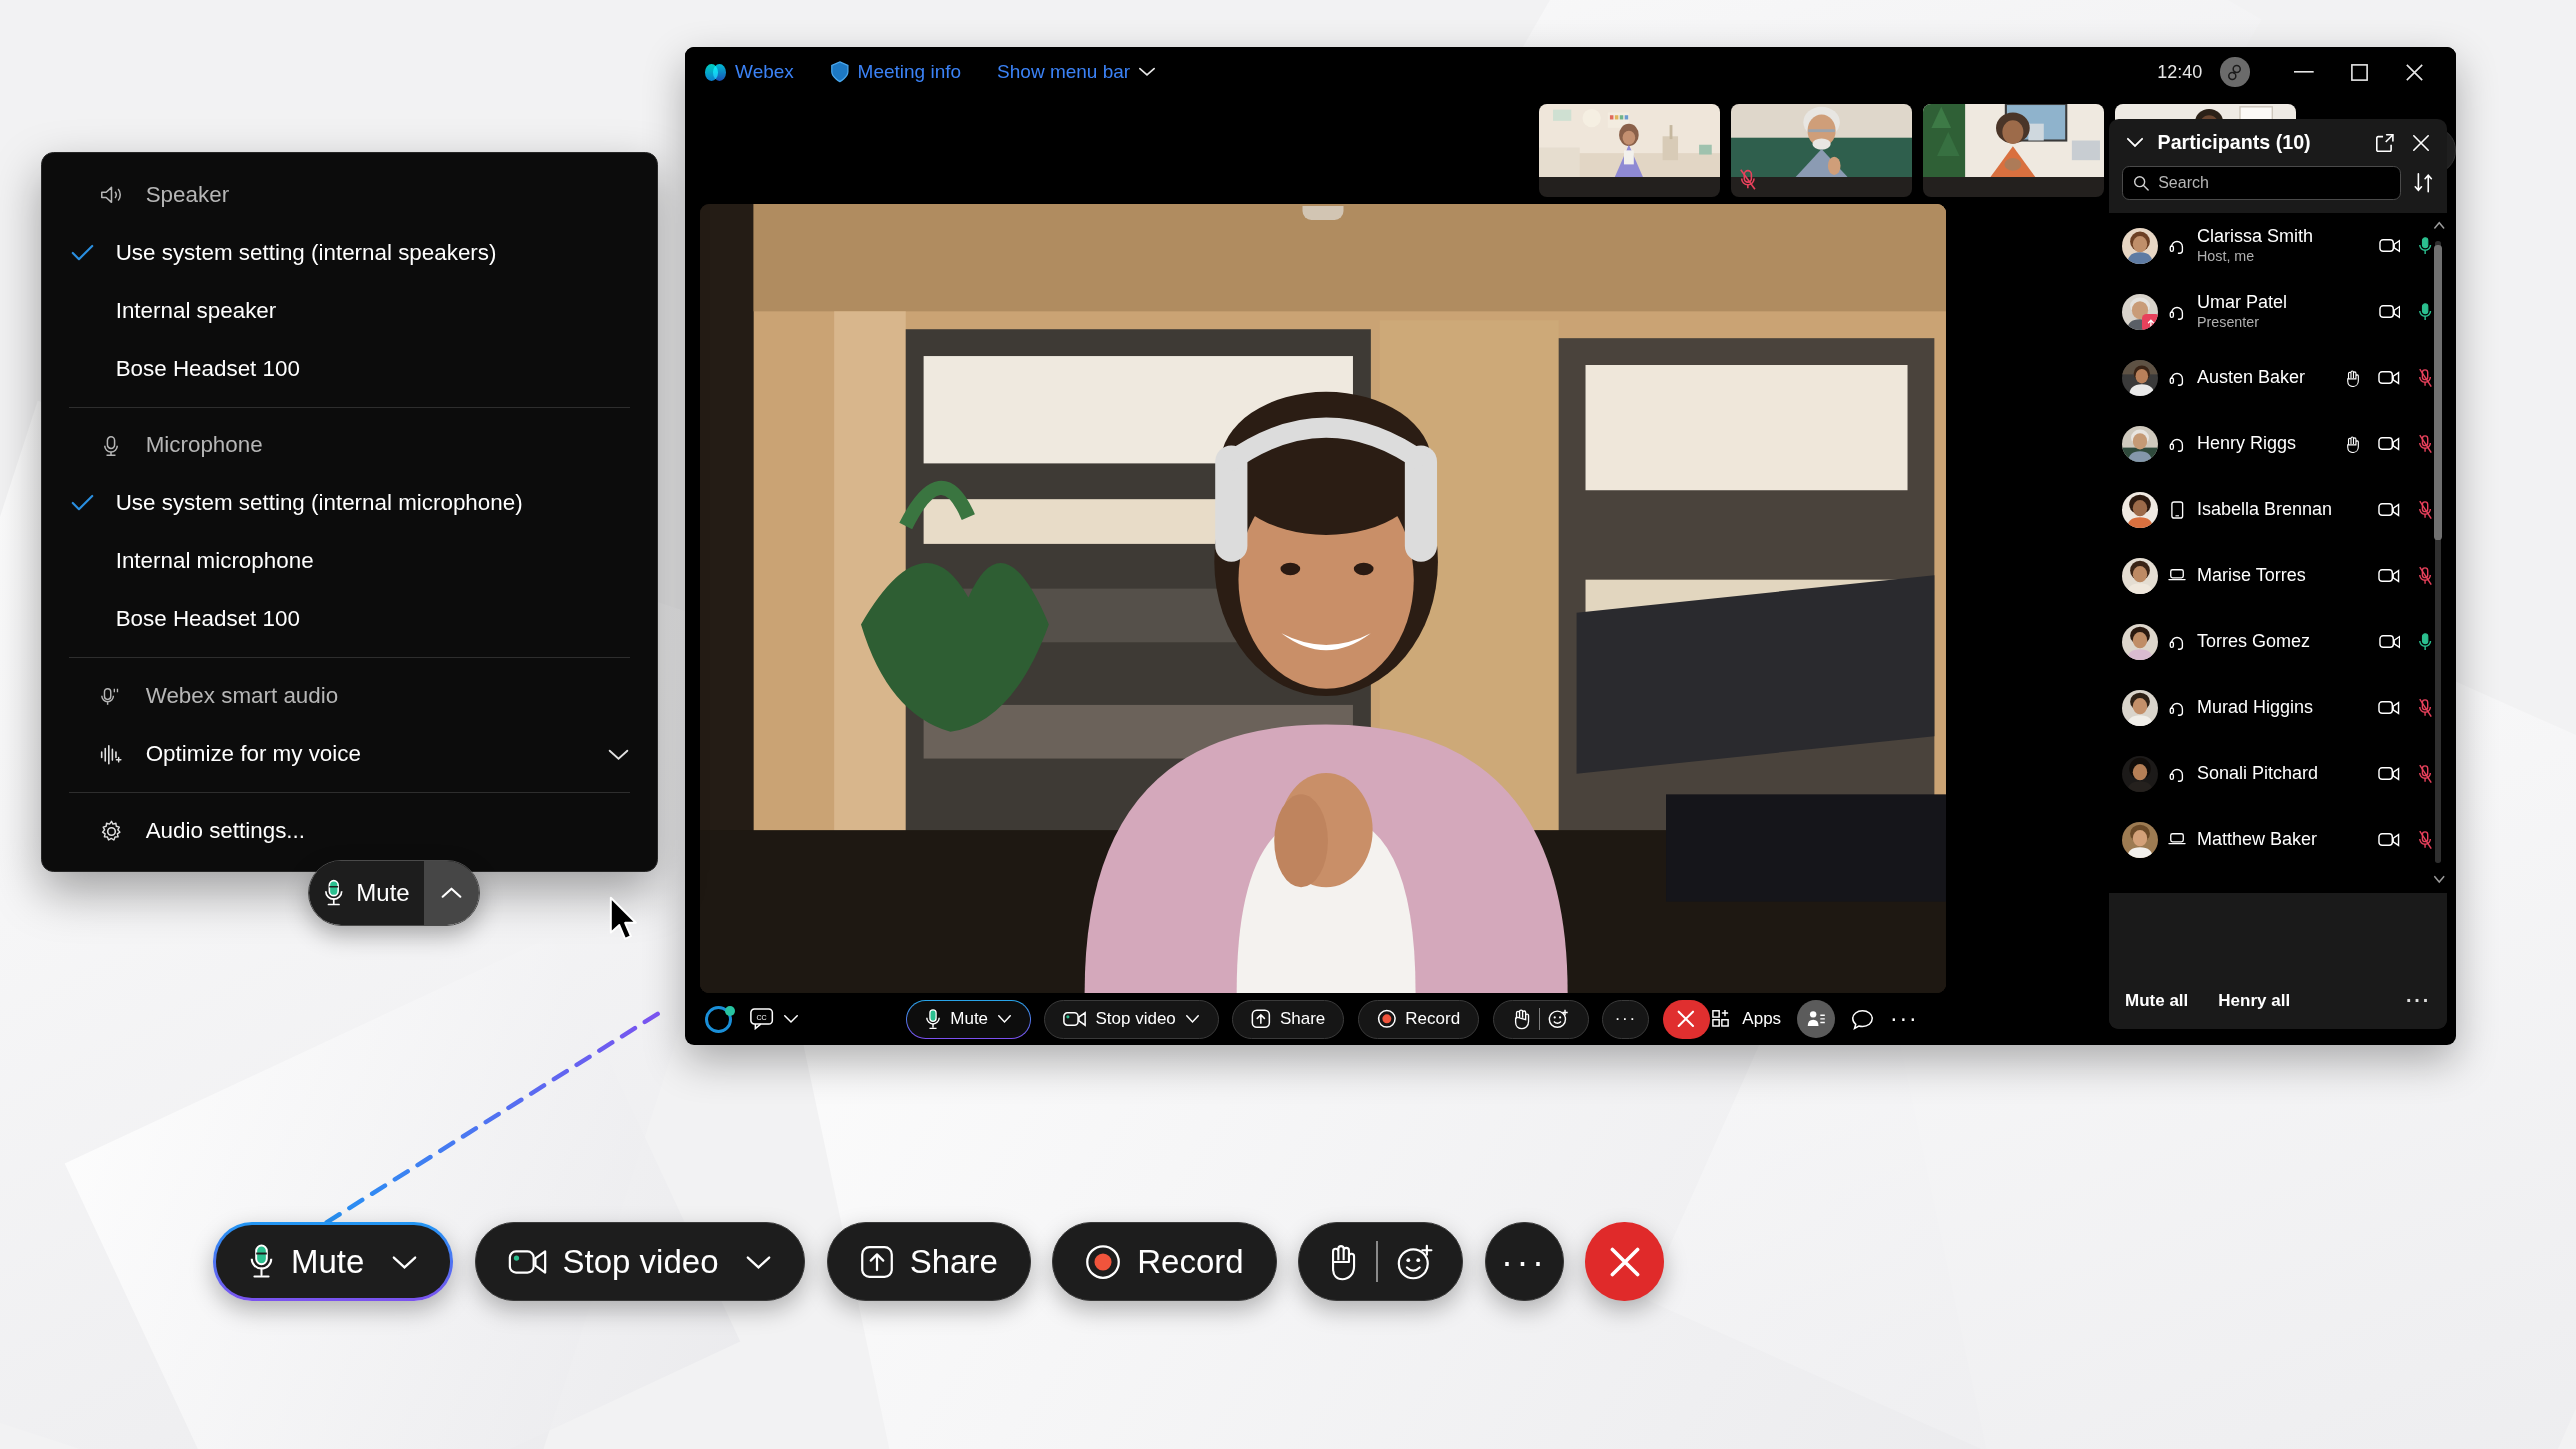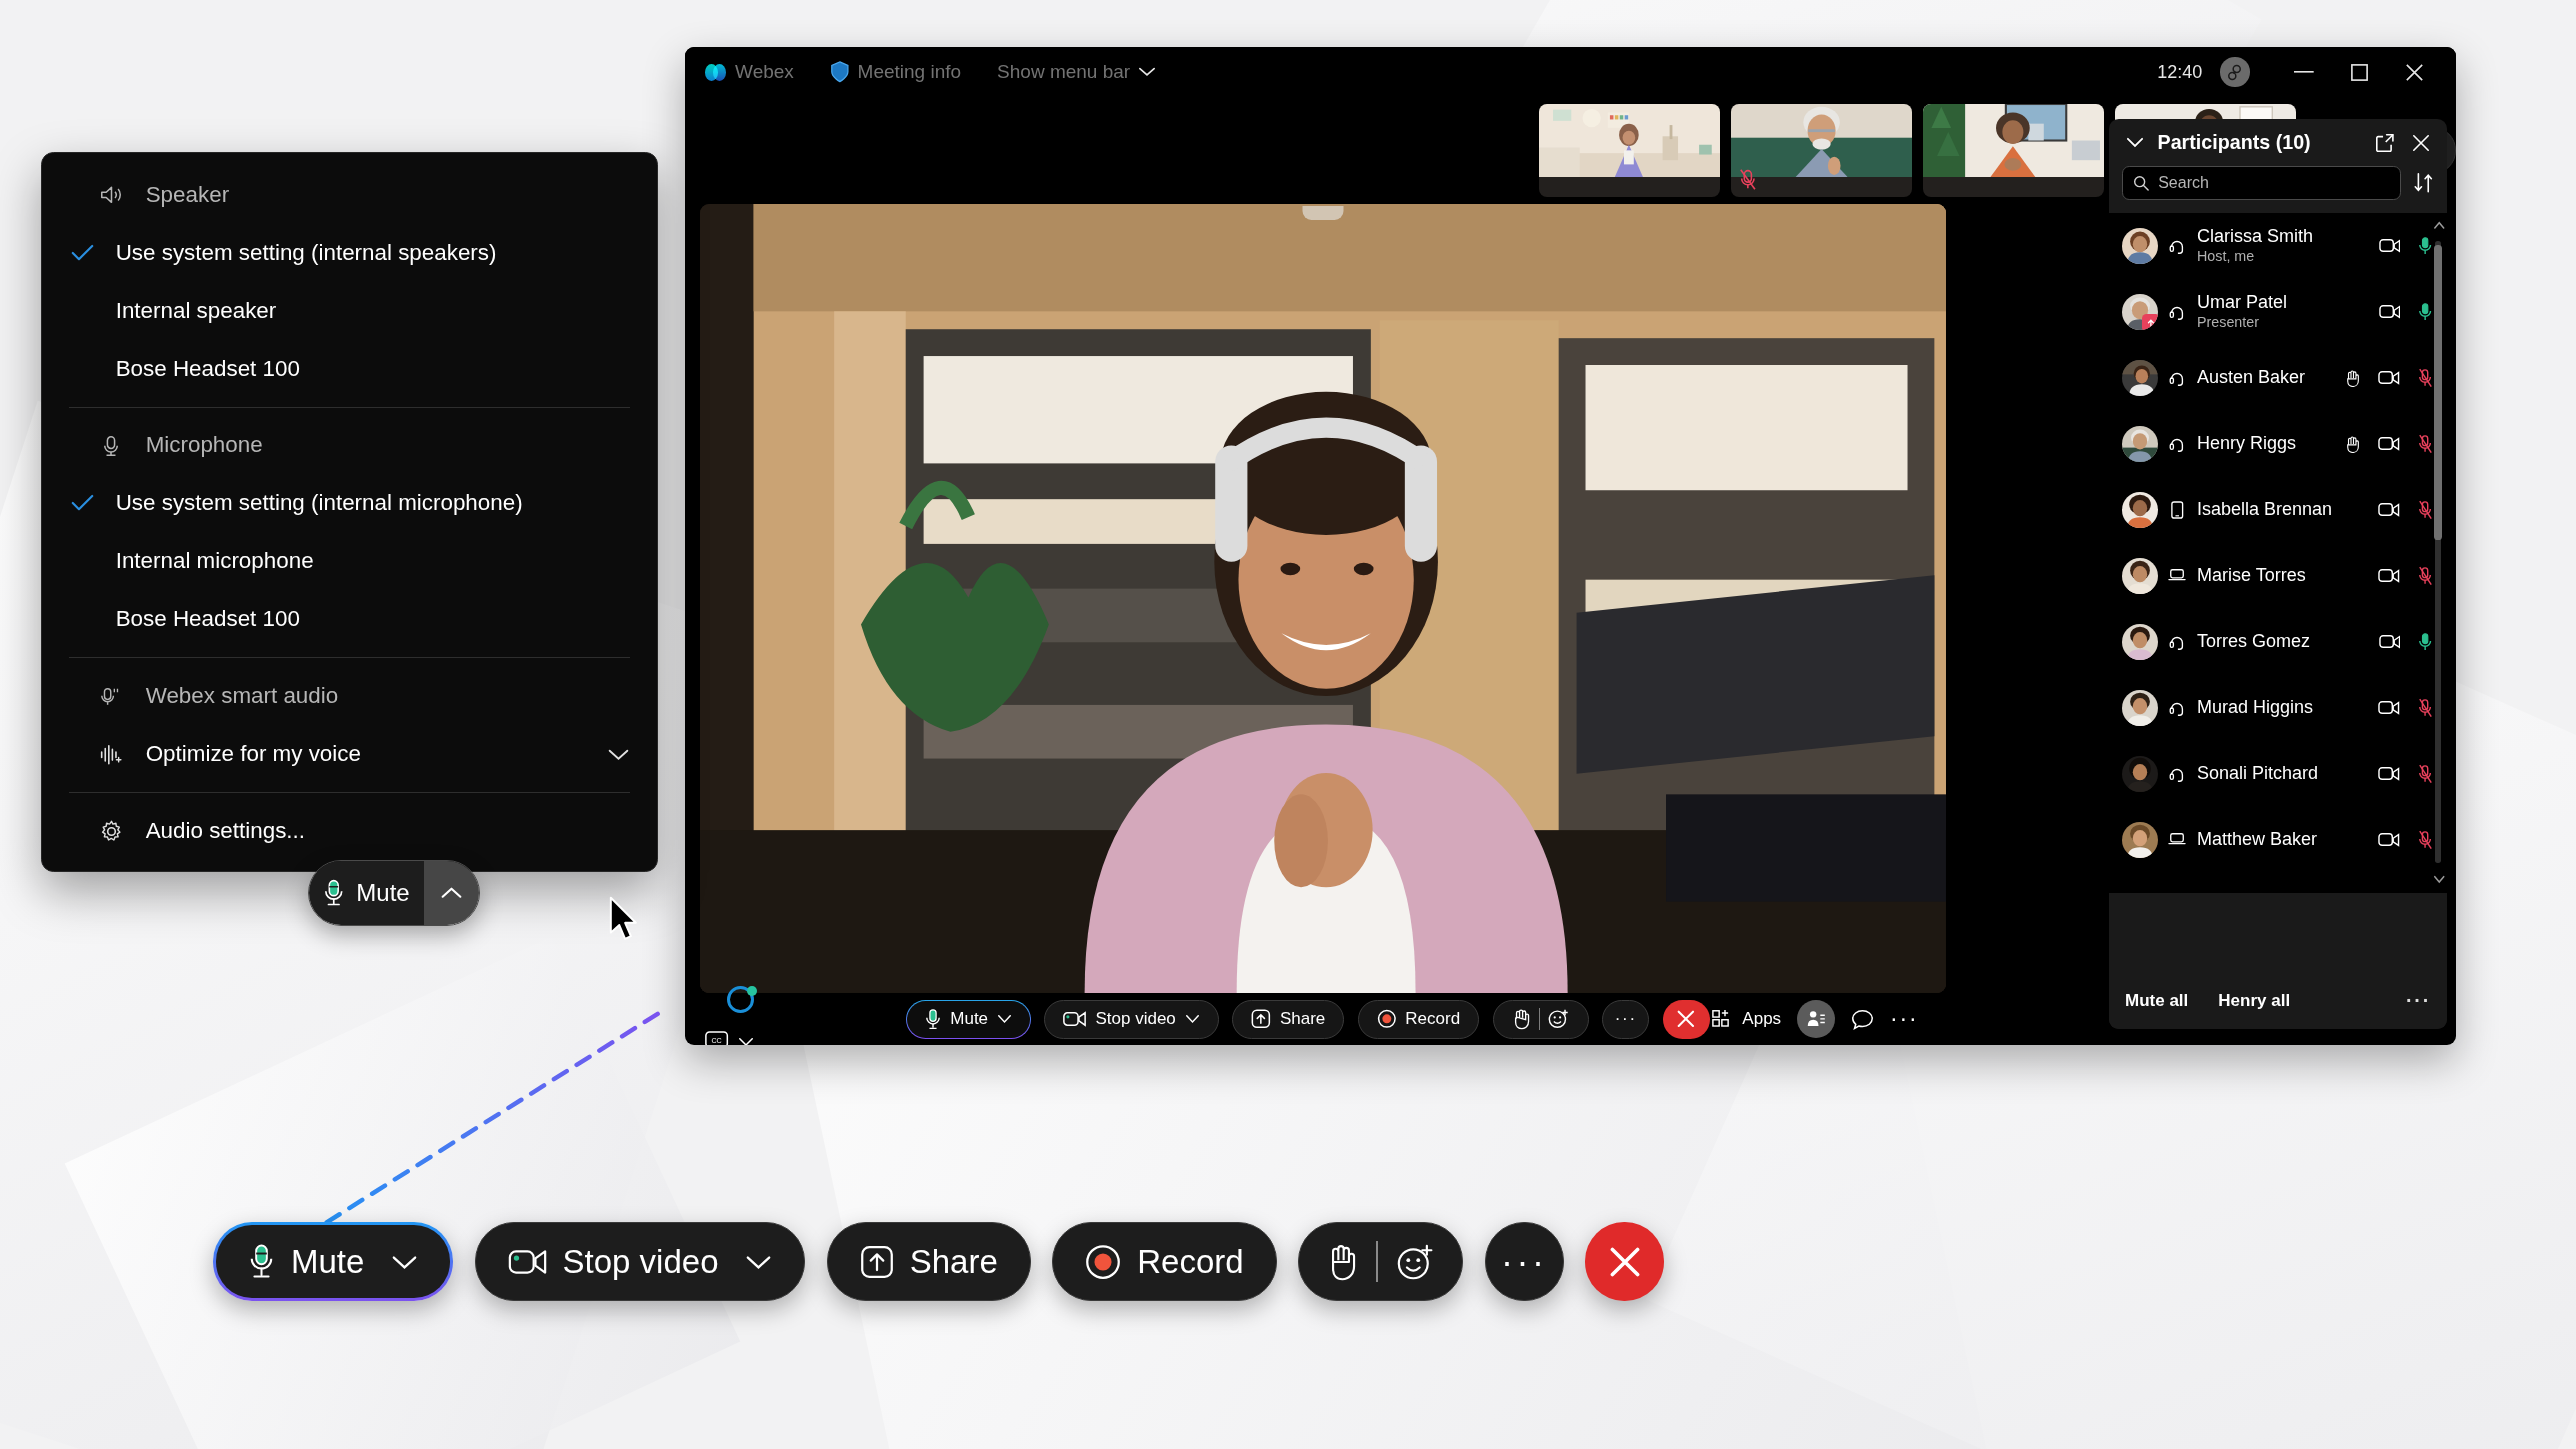--- a/index.html
+++ b/index.html
@@ -28,21 +28,21 @@
   
   .webex-window {
     position:absolute; left:685px; top:47px; width:1771px; height:998px;
     background:#000; border-radius:9px; overflow:hidden;
     box-shadow:0 16px 41px rgba(0,0,0,.30);
   }
   .titlebar {
     height:50px; background:#000; display:flex; align-items:center;
     padding:0 0 0 19.7px; color:#fff; position:relative;
   }
-  .tb-item { display:flex; align-items:center; gap:8px; font-size:19px; color:#737373; }
+  .tb-item { display:flex; align-items:center; gap:8px; font-size:19px; color:#3b82f6; }
   .tb-item + .tb-item { margin-left:36px; }
   .tb-logo {
     width:22.4px; height:17px; position:relative; display:inline-block;
   }
   .tb-logo .l, .tb-logo .r {
     position:absolute; top:0; width:13.4px; height:17px; border-radius:50%;
   }
   .tb-logo .l { left:0; background:linear-gradient(180deg,#00cfc0,#0a7fd1); }
   .tb-logo .r { left:8px; background:linear-gradient(180deg,#00bcd4,#1a4fb5); mix-blend-mode:screen; }
   .shield { width:19.7px; height:21.5px; }
@@ -80,21 +80,21 @@
   .notch {
     position:absolute; left:50%; transform:translateX(-50%); top:1.8px;
     width:41px; height:14.3px; background:#d8cfc2; border-radius:0 0 9px 9px; opacity:.85;
   }
 
   
   .ctrlbar {
     position:absolute; left:0; bottom:0; width:1246px; height:52px;
     display:flex; align-items:center; padding-left:19.7px;
   }
-  .ctrl-left { display:flex; align-items:flex-end; gap:18px;flex-direction:column; }
+  .ctrl-left { display:flex; align-items:center; gap:18px; }
   .wx-ring { width:27px; height:27px; border:3.6px solid #1a8fd8; border-radius:50%; position:relative; }
   .wx-ring::after { content:""; position:absolute; right:-6.3px; top:-2.7px; width:9.8px; height:9.8px;
                     border-radius:50%; background:#27c3a0; }
   .cc-pill { display:flex; align-items:center; gap:8px; color:#fff; }
   .ctrl-center {
     position:absolute; left:0; width:1246px; display:flex; justify-content:center;
     align-items:center; gap:13.4px;
   }
   .btn {
     height:39px; border-radius:19.7px; background:#161616; border:0.9px solid #3a3a3a;

